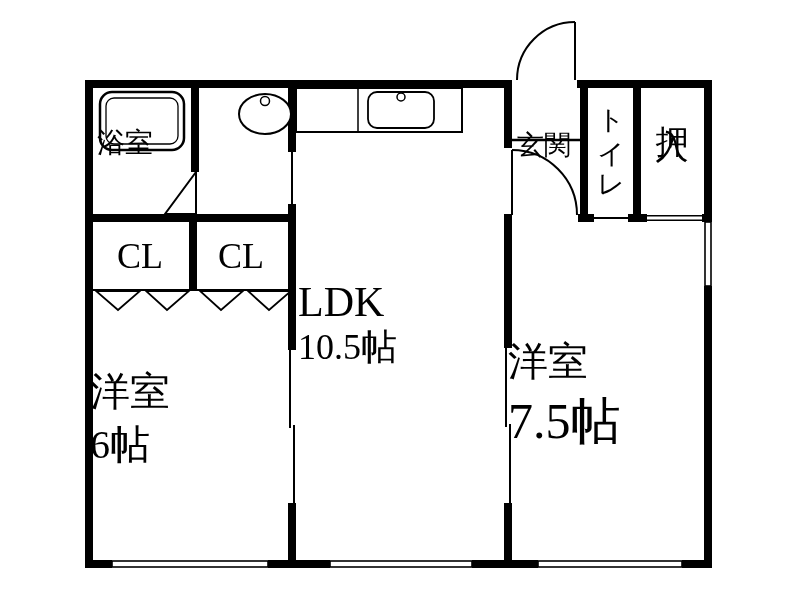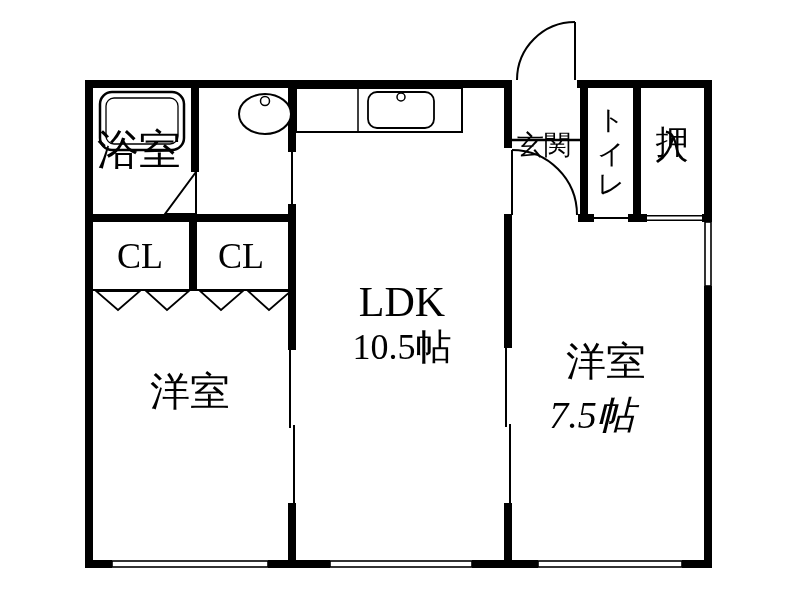--- a/index.html
+++ b/index.html
@@ -1,21 +1,21 @@
 <!DOCTYPE html>
 <html><head>
 <meta charset="utf-8">
 <style>
   html,body{margin:0;padding:0;background:#fff;}
   .plan{position:relative;width:800px;height:600px;background:#fff;
         font-family:"Liberation Serif",serif;color:#000;overflow:hidden;}
   .plan svg{position:absolute;left:0;top:0;}
   .lbl{position:absolute;line-height:1;white-space:nowrap;}
   .vert{writing-mode:vertical-rl;text-orientation:upright;letter-spacing:0.08em;}
-  .ctr{text-align:center;}
+  .ctr{}
 </style>
 </head>
 <body>
 
 <div class="plan">
 
   <svg width="800" height="600" viewBox="0 0 800 600">
 
     <g fill="#000000">
       <rect x="85" y="80" width="427" height="8"></rect>
@@ -104,34 +104,35 @@
     </g>
 
     <g fill="none" stroke="#000000">
       <rect x="296" y="88" width="166" height="44" stroke-width="2"></rect>
       <line x1="358" y1="88" x2="358" y2="132" stroke-width="1.5"></line>
       <rect x="368" y="92" width="66" height="36" rx="9" stroke-width="1.8"></rect>
       <circle cx="401" cy="97" r="4" stroke-width="1.5"></circle>
     </g>
   </svg>
 
-  <div class="lbl" style="left:97px;  top:129px; font-size:42px;text-align:center;">浴室</div>
+  <div class="lbl" style="left:97px;  top:129px; font-size:28px;text-align:center;">浴室</div>
 
 
   <div class="lbl" style="left:517px; top:100px; font-size:27px;margin-top:32px;">玄関</div>
 
   <div class="lbl vert" style="left:597px; top:90px; font-size:27px;">トイレ</div>
 
   <div class="lbl vert" style="left:655px; top:100px; font-size:33px;">押入</div>
 
   <div class="lbl" style="left:117px; top:238px; font-size:36px;">CL</div>
 
   <div class="lbl" style="left:218px; top:238px; font-size:36px;">CL</div>
 
   <div class="lbl ctr" style="left:298px; top:281px; width:208px; font-size:42px;">LDK</div>
   <div class="lbl ctr" style="left:298px; top:329px; width:208px; font-size:36px;">10.5帖</div>
 
   <div class="lbl ctr" style="left:90px; top:372px; width:200px; font-size:40px;">洋室</div>
+  <div class="lbl ctr" style="left:90px; top:425px; width:200px; font-size:40px;">6帖</div>
 
   <div class="lbl ctr" style="left:508px; top:342px; width:196px; font-size:40px;">洋室</div>
-  <div class="lbl ctr" style="left:508px; top:396px; width:168px; font-size:38px;font-style:italic;">7.5帖</div>
+  <div class="lbl ctr" style="left:508px; top:396px; width:168px; font-size:50px;">7.5帖</div>
 
 </div>
 
 </body></html>

